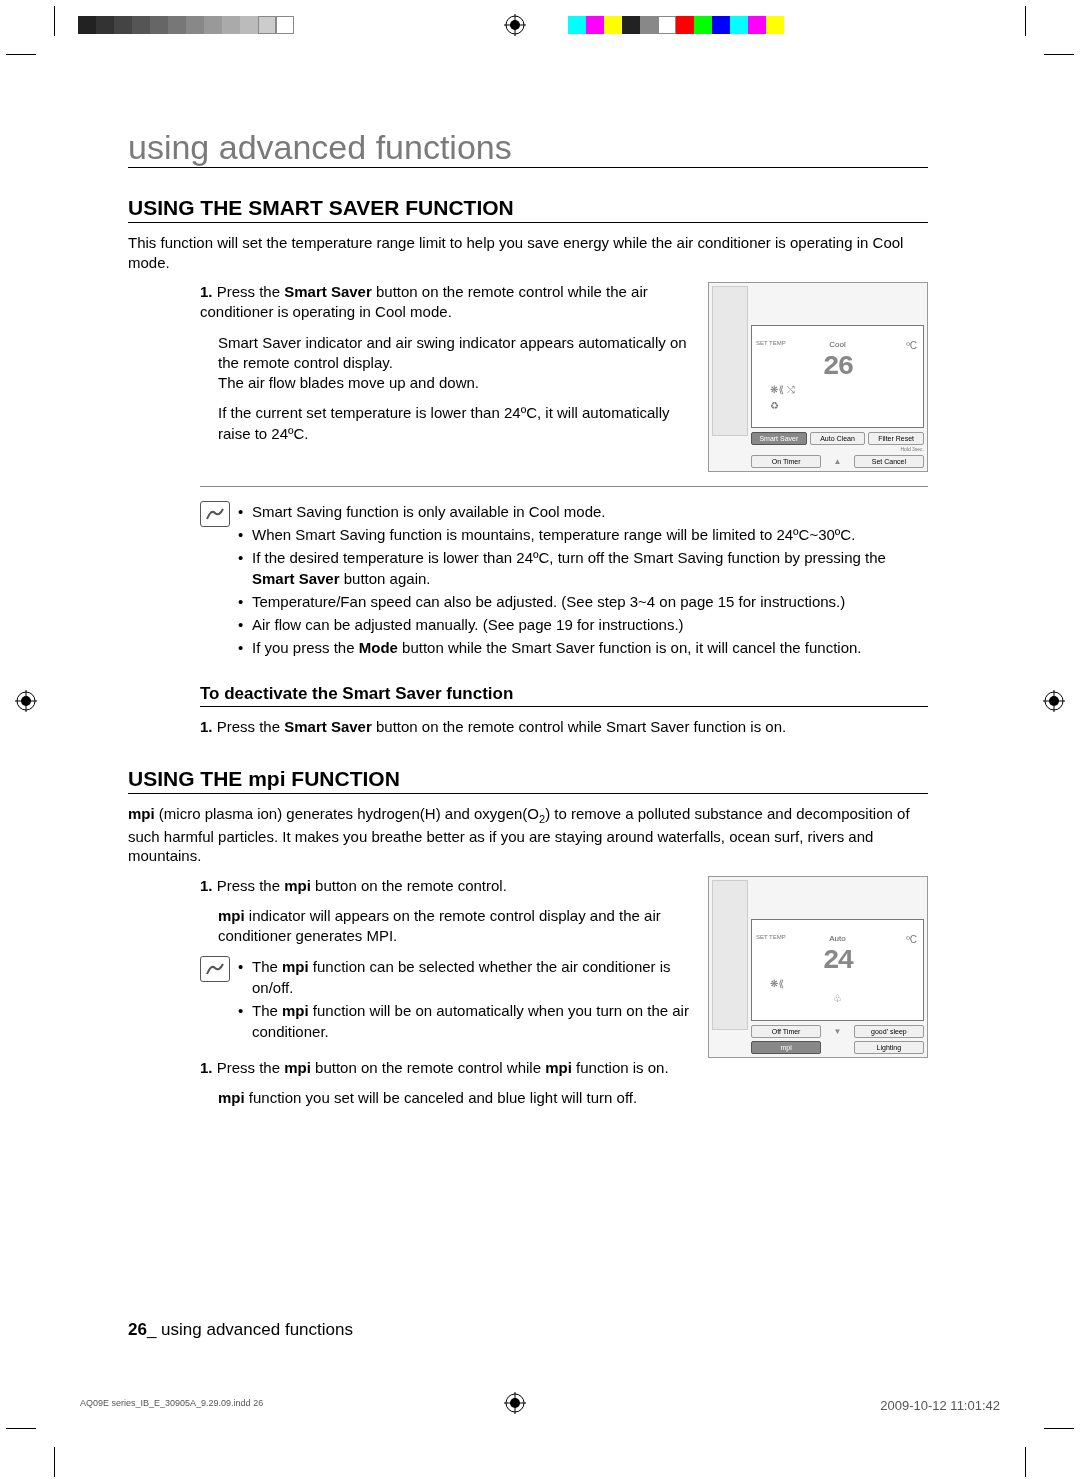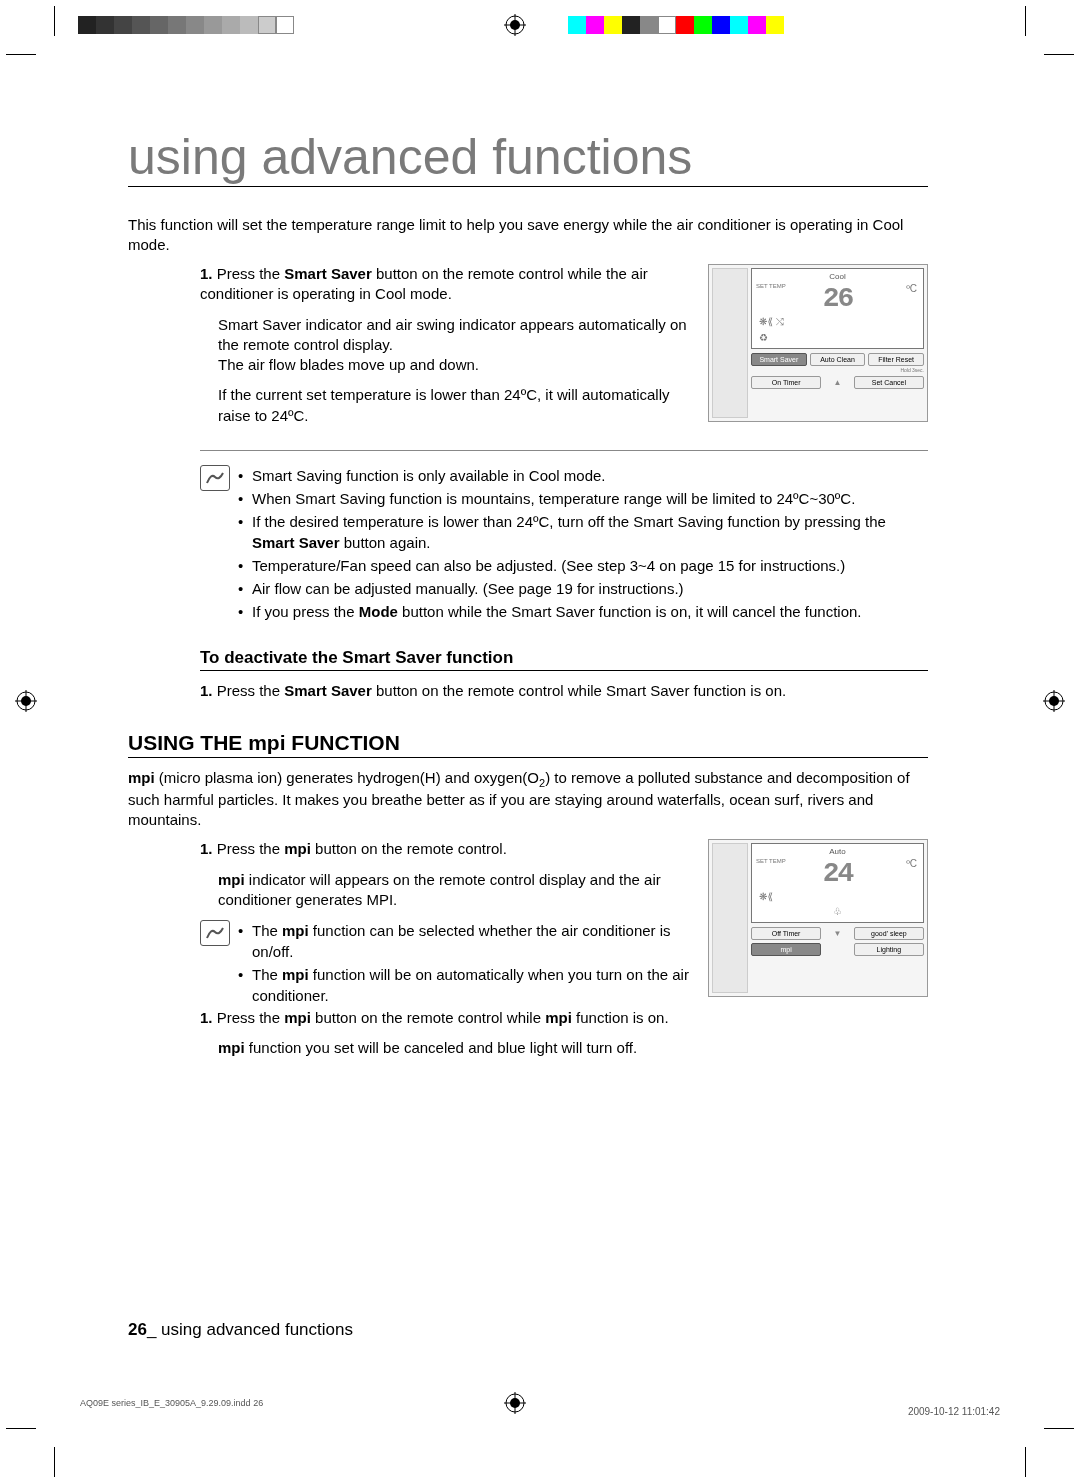--- a/index.html
+++ b/index.html
@@ -11,21 +11,21 @@
   .color-bar span { width: 18px; height: 18px; }
   .color-bar2 { position: absolute; top: 16px; left: 568px; display: flex; height: 18px; }
   .color-bar2 span { width: 18px; height: 18px; }
   .reg-mark { position: absolute; width: 22px; height: 22px; }
   .reg-mark svg { width: 100%; height: 100%; }
   .crop-h { position: absolute; background: #000; height: 1px; width: 30px; }
   .crop-v { position: absolute; background: #000; width: 1px; height: 30px; }
   
   .content { position: absolute; left: 128px; top: 128px; width: 800px; }
   
-  .page-title { font-size: 50px; font-weight: 300; color: #7a7a7a; border-bottom: 1px solid #000; letter-spacing: 0px; margin-bottom: 28px; font-family: Arial, sans-serif; }
+  .page-title { font-size: 34px; font-weight: 300; color: #7a7a7a; border-bottom: 1px solid #000; letter-spacing: 0px; margin-bottom: 28px; font-family: Arial, sans-serif; }
   
   .section-heading { font-size: 21px; font-weight: bold; border-bottom: 1px solid #000; padding-bottom: 2px; margin-bottom: 10px; }
   .intro { font-size: 15px; line-height: 1.3; margin-bottom: 10px; }
   
   .step-row { display: flex; align-items: flex-start; gap: 16px; margin-left: 72px; }
   .step-text { flex: 1; font-size: 15px; line-height: 1.35; }
   .step-text p { margin-bottom: 10px; }
   .step-num { font-weight: bold; }
   
   .remote-placeholder { width: 220px; flex-shrink: 0; }
@@ -42,28 +42,28 @@
   .sub-heading { font-size: 17px; font-weight: bold; border-bottom: 1px solid #000; padding-bottom: 2px; margin: 24px 0 10px 72px; display: inline-block; width: calc(100% - 72px); }
   
   .deact-step { margin-left: 72px; font-size: 15px; line-height: 1.35; }
   .deact-step p { margin-bottom: 10px; }
   
   .mpi { font-weight: 900; font-family: Arial Black, sans-serif; }
   sub { font-size: 11px; }
   
   .footer-pagenum { position: absolute; left: 128px; top: 1320px; font-size: 17px; }
   .footer-file { position: absolute; left: 80px; top: 1398px; font-size: 9px; color: #555; text-align: right; }
-  .footer-date { position: absolute; right: 80px; top: 1398px; font-size: 10px; color: #555; margin-top: 8px; }
+  .footer-date { position: absolute; right: 80px; top: 1398px; font-size: 13px; color: #555; }
   
   
   .remote-box { border: 1px solid #999; background: #f5f5f5; padding: 3px; font-size: 9px; }
   .remote-flex { display: flex; gap: 3px; }
   .remote-left { width: 36px; background: #e8e8e8; border: 1px solid #ccc; }
   .remote-right { flex: 1; }
-  .lcd { border: 1.5px solid #777; background: #fff; padding: 3px; text-align: center; margin-bottom: 4px; position: relative; }
+  .lcd { border: 1.5px solid #777; background: #fff; padding: 14px; text-align: center; margin-bottom: 4px; position: relative; margin-top: 39px; }
   .lcd-mode { font-size: 8px; text-align: center; margin-bottom: 2px; color: #555; }
   .lcd-temp { font-family: 'Courier New', monospace; font-size: 28px; font-weight: bold; color: #888; letter-spacing: -2px; }
   .lcd-settemp { font-size: 6px; position: absolute; left: 4px; top: 14px; color: #777; }
   .lcd-deg { font-size: 10px; position: absolute; right: 6px; top: 14px; color: #777; }
   .lcd-icons { text-align: left; padding: 2px 4px; font-size: 10px; color: #777; }
   .btn-row { display: flex; gap: 3px; margin-top: 3px; }
   .btn-small { flex: 1; border: 1px solid #999; background: #f0f0f0; font-size: 7px; text-align: center; padding: 2px 1px; border-radius: 2px; line-height: 1; }
   .btn-highlight { background: #888; color: #fff; border-color: #555; }
   .holdlabel { font-size: 5px; text-align: right; color: #777; margin-top: 1px; }
   .btn-mid { flex: 0.4; display: flex; align-items: center; justify-content: center; color: #888; font-size: 8px; }
@@ -133,20 +133,21 @@
   <div class="crop-h" style="top:54px;right:6px"></div>
   <div class="crop-v" style="bottom:6px;left:54px"></div>
   <div class="crop-h" style="bottom:54px;left:6px"></div>
   <div class="crop-v" style="bottom:6px;right:54px"></div>
   <div class="crop-h" style="bottom:54px;right:6px"></div>
 
   <div class="content">
     <h1 class="page-title">using advanced functions</h1>
 
     
+    <h2 class="section-heading">USING THE SMART SAVER FUNCTION</h2>
     <p class="intro">This function will set the temperature range limit to help you save energy while the air conditioner is operating in Cool mode.</p>
 
     <div class="step-row">
       <div class="step-text">
         <p>
           <span class="step-num">1.</span>
           <span>Press the </span><b>Smart Saver</b><span> button on the remote control while the air conditioner is operating in Cool mode.</span>
         </p>
         <p style="margin-left:18px"><span>Smart Saver indicator and air swing indicator appears automatically on the remote control display.</span><br><span>The air flow blades move up and down.</span></p>
         <p style="margin-left:18px">If the current set temperature is lower than 24ºC, it will automatically raise to 24ºC.</p>

